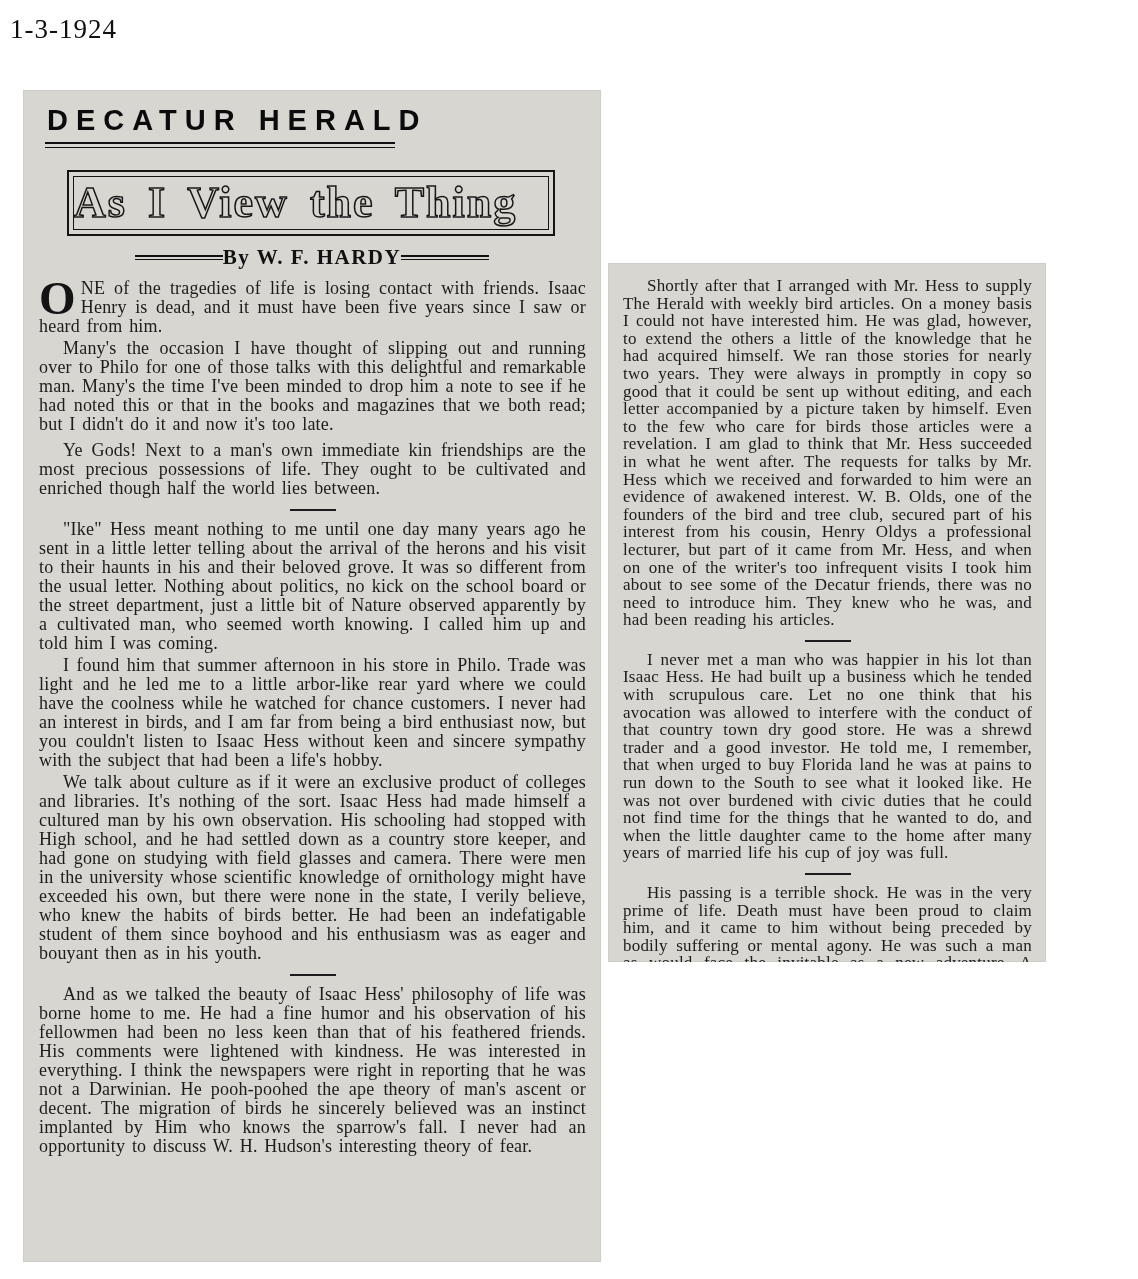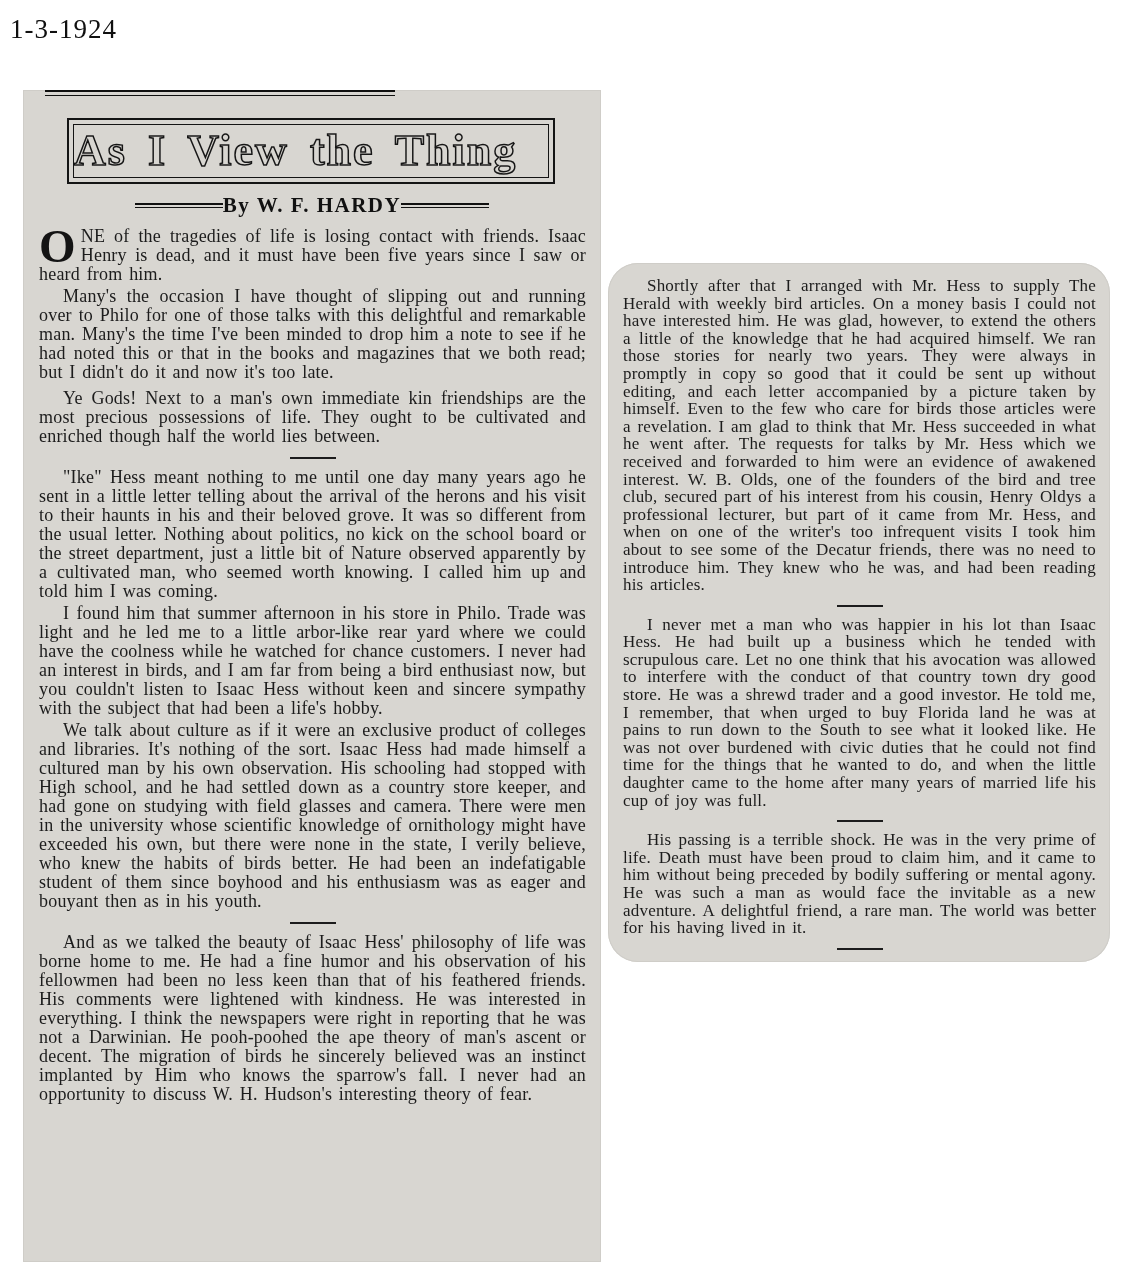--- a/index.html
+++ b/index.html
@@ -10,21 +10,21 @@
     position: absolute; left: 10px; top: 14px;
     font-family: "Liberation Serif", serif;
     font-size: 27px; color: #101010; letter-spacing: 1px;
   }
 
   .clip {
     position: absolute; background: #d8d6d1; color: #1d1d1d; overflow: hidden;
     box-shadow: 0 0 0 1px #cfcdc8 inset;
   }
   .clip-left  { left: 23px;  top: 90px;  width: 578px; height: 1172px; }
-  .clip-right { left: 608px; top: 263px; width: 502px; height: 699px; border-radius: 30px; }
+  .clip-right { left: 608px; top: 263px; width: 438px; height: 699px; }
 
   
   .masthead-text {
     margin: 14px 0 5px 24px;
     font-family: "Liberation Sans", sans-serif;
     font-weight: 700; font-size: 29px; letter-spacing: 8px; color: #0b0b0b;
     white-space: nowrap;
   }
   .masthead-rule {
     margin-left: 22px; width: 350px; height: 6px;
@@ -82,20 +82,21 @@
     margin: 11px auto 9px auto;
   }
 </style>
 </head>
 <body>
 
 <div class="date-note">1-3-1924</div>
 
 <div class="clip clip-left">
   <div>
+    <div class="masthead-text">DECATUR HERALD</div>
     <div class="masthead-rule"></div>
   </div>
 
   <div class="headline-box-outer">
     <div class="headline-box-inner">
       <div class="headline-text">As I View the Thing</div>
     </div>
   </div>
 
   <div class="byline-row">

